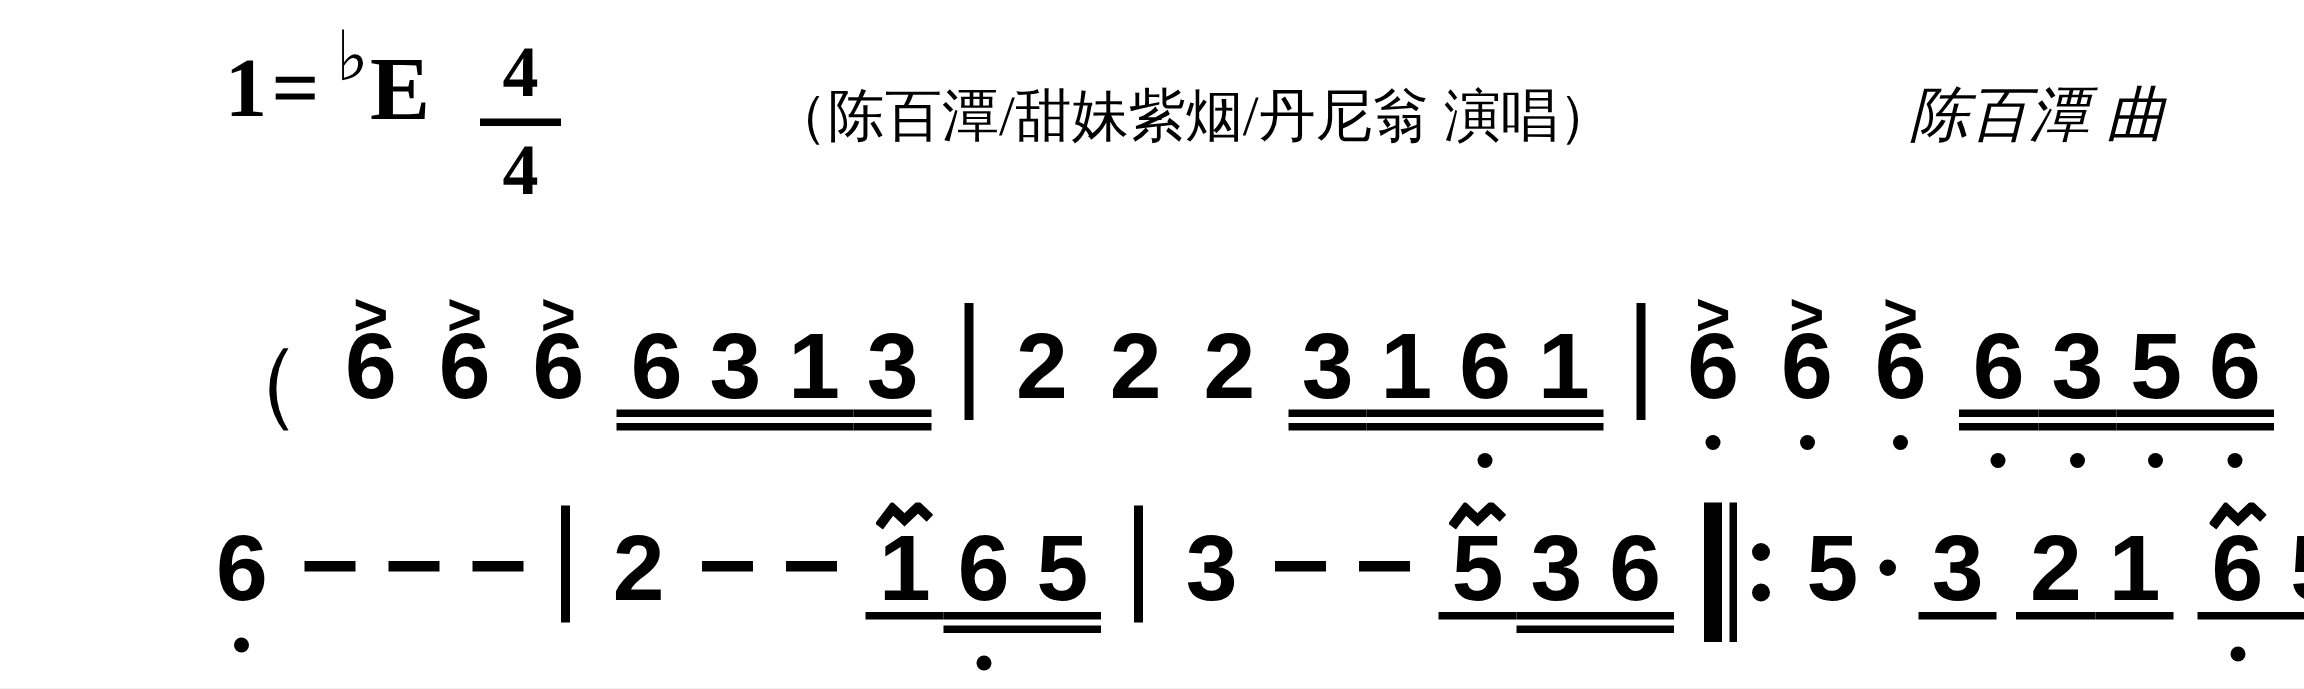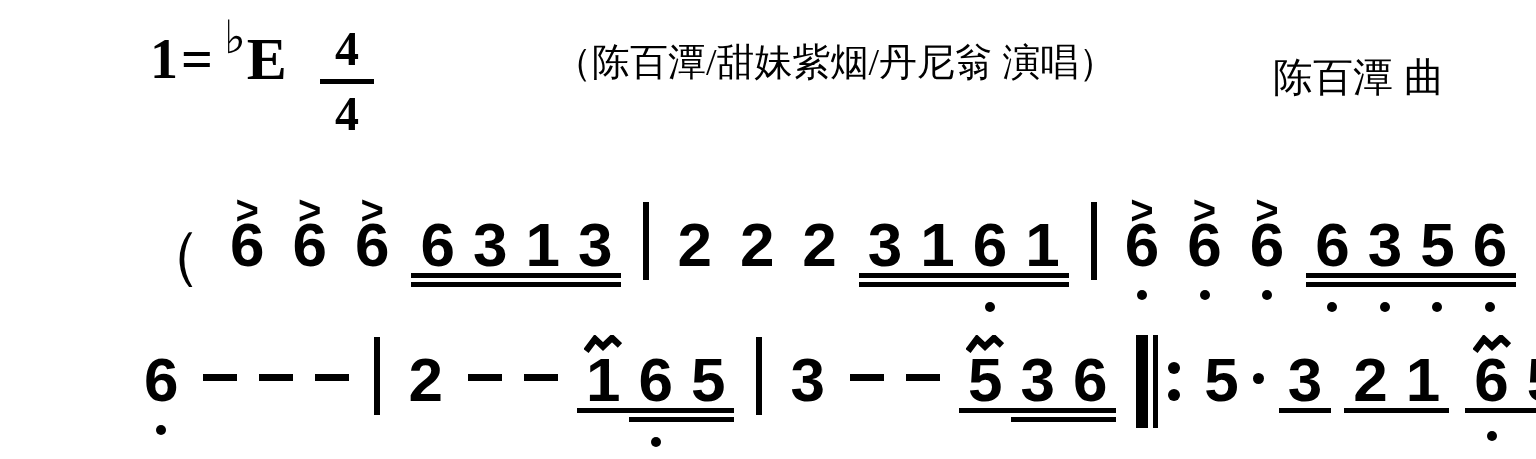--- a/index.html
+++ b/index.html
@@ -10,24 +10,24 @@
     font-family:"Liberation Sans",sans-serif;
   }
   
   .keysig{position:absolute; left:150px; top:28px; display:flex; align-items:flex-start; white-space:nowrap;}
   .key-prefix{font:700 56px/62px "Liberation Serif","DejaVu Serif",serif; letter-spacing:3px;}
   .flat{font:700 46px/46px "DejaVu Sans","Liberation Serif",serif; margin:-14px 1px 0 8px;}
   .key-note{font:700 60px/62px "Liberation Serif","DejaVu Serif",serif;}
   .timesig{position:absolute; left:318px; top:24px; width:58px; text-align:center;
            font:700 48px/50px "Liberation Serif","DejaVu Serif",serif;}
   .fracbar{height:5px; background:var(--ink); margin:5px 2px;}
-  .performers{position:absolute; left:514px; top:40px; font:400 38px/44px "Liberation Serif","DejaVu Serif",serif; white-space:nowrap;margin-left:40px;}
+  .performers{position:absolute; left:514px; top:56px; font:400 38px/44px "Liberation Serif","DejaVu Serif",serif; white-space:nowrap;}
   .credits{position:absolute; right:92px; top:54px; text-align:right;
            font:400 40px/44px "Liberation Sans","DejaVu Sans",sans-serif; white-space:nowrap;}
-  .credits .line2{margin-top:1px;}
+  .credits .line2{margin-top:1px;font-style:italic;}
   
   .row{position:absolute; display:flex; align-items:flex-end; height:50px;}
   #line1{top:220px; left:138px;}
   #line2{top:355px; left:130px;}
   .paren{font:400 64px/50px "Liberation Serif","DejaVu Serif",serif; margin:0 14px -10px 0;}
   .note{position:relative; display:inline-block; text-align:center;
         font:700 62px/50px "Liberation Sans",sans-serif; padding:0 9px; margin:0 5px;}
   .group{display:flex; margin:0 8px;}
   .group .note{margin:0;}
   .accent{position:absolute; bottom:calc(100% - 2px); left:50%; transform:translateX(-50%);

